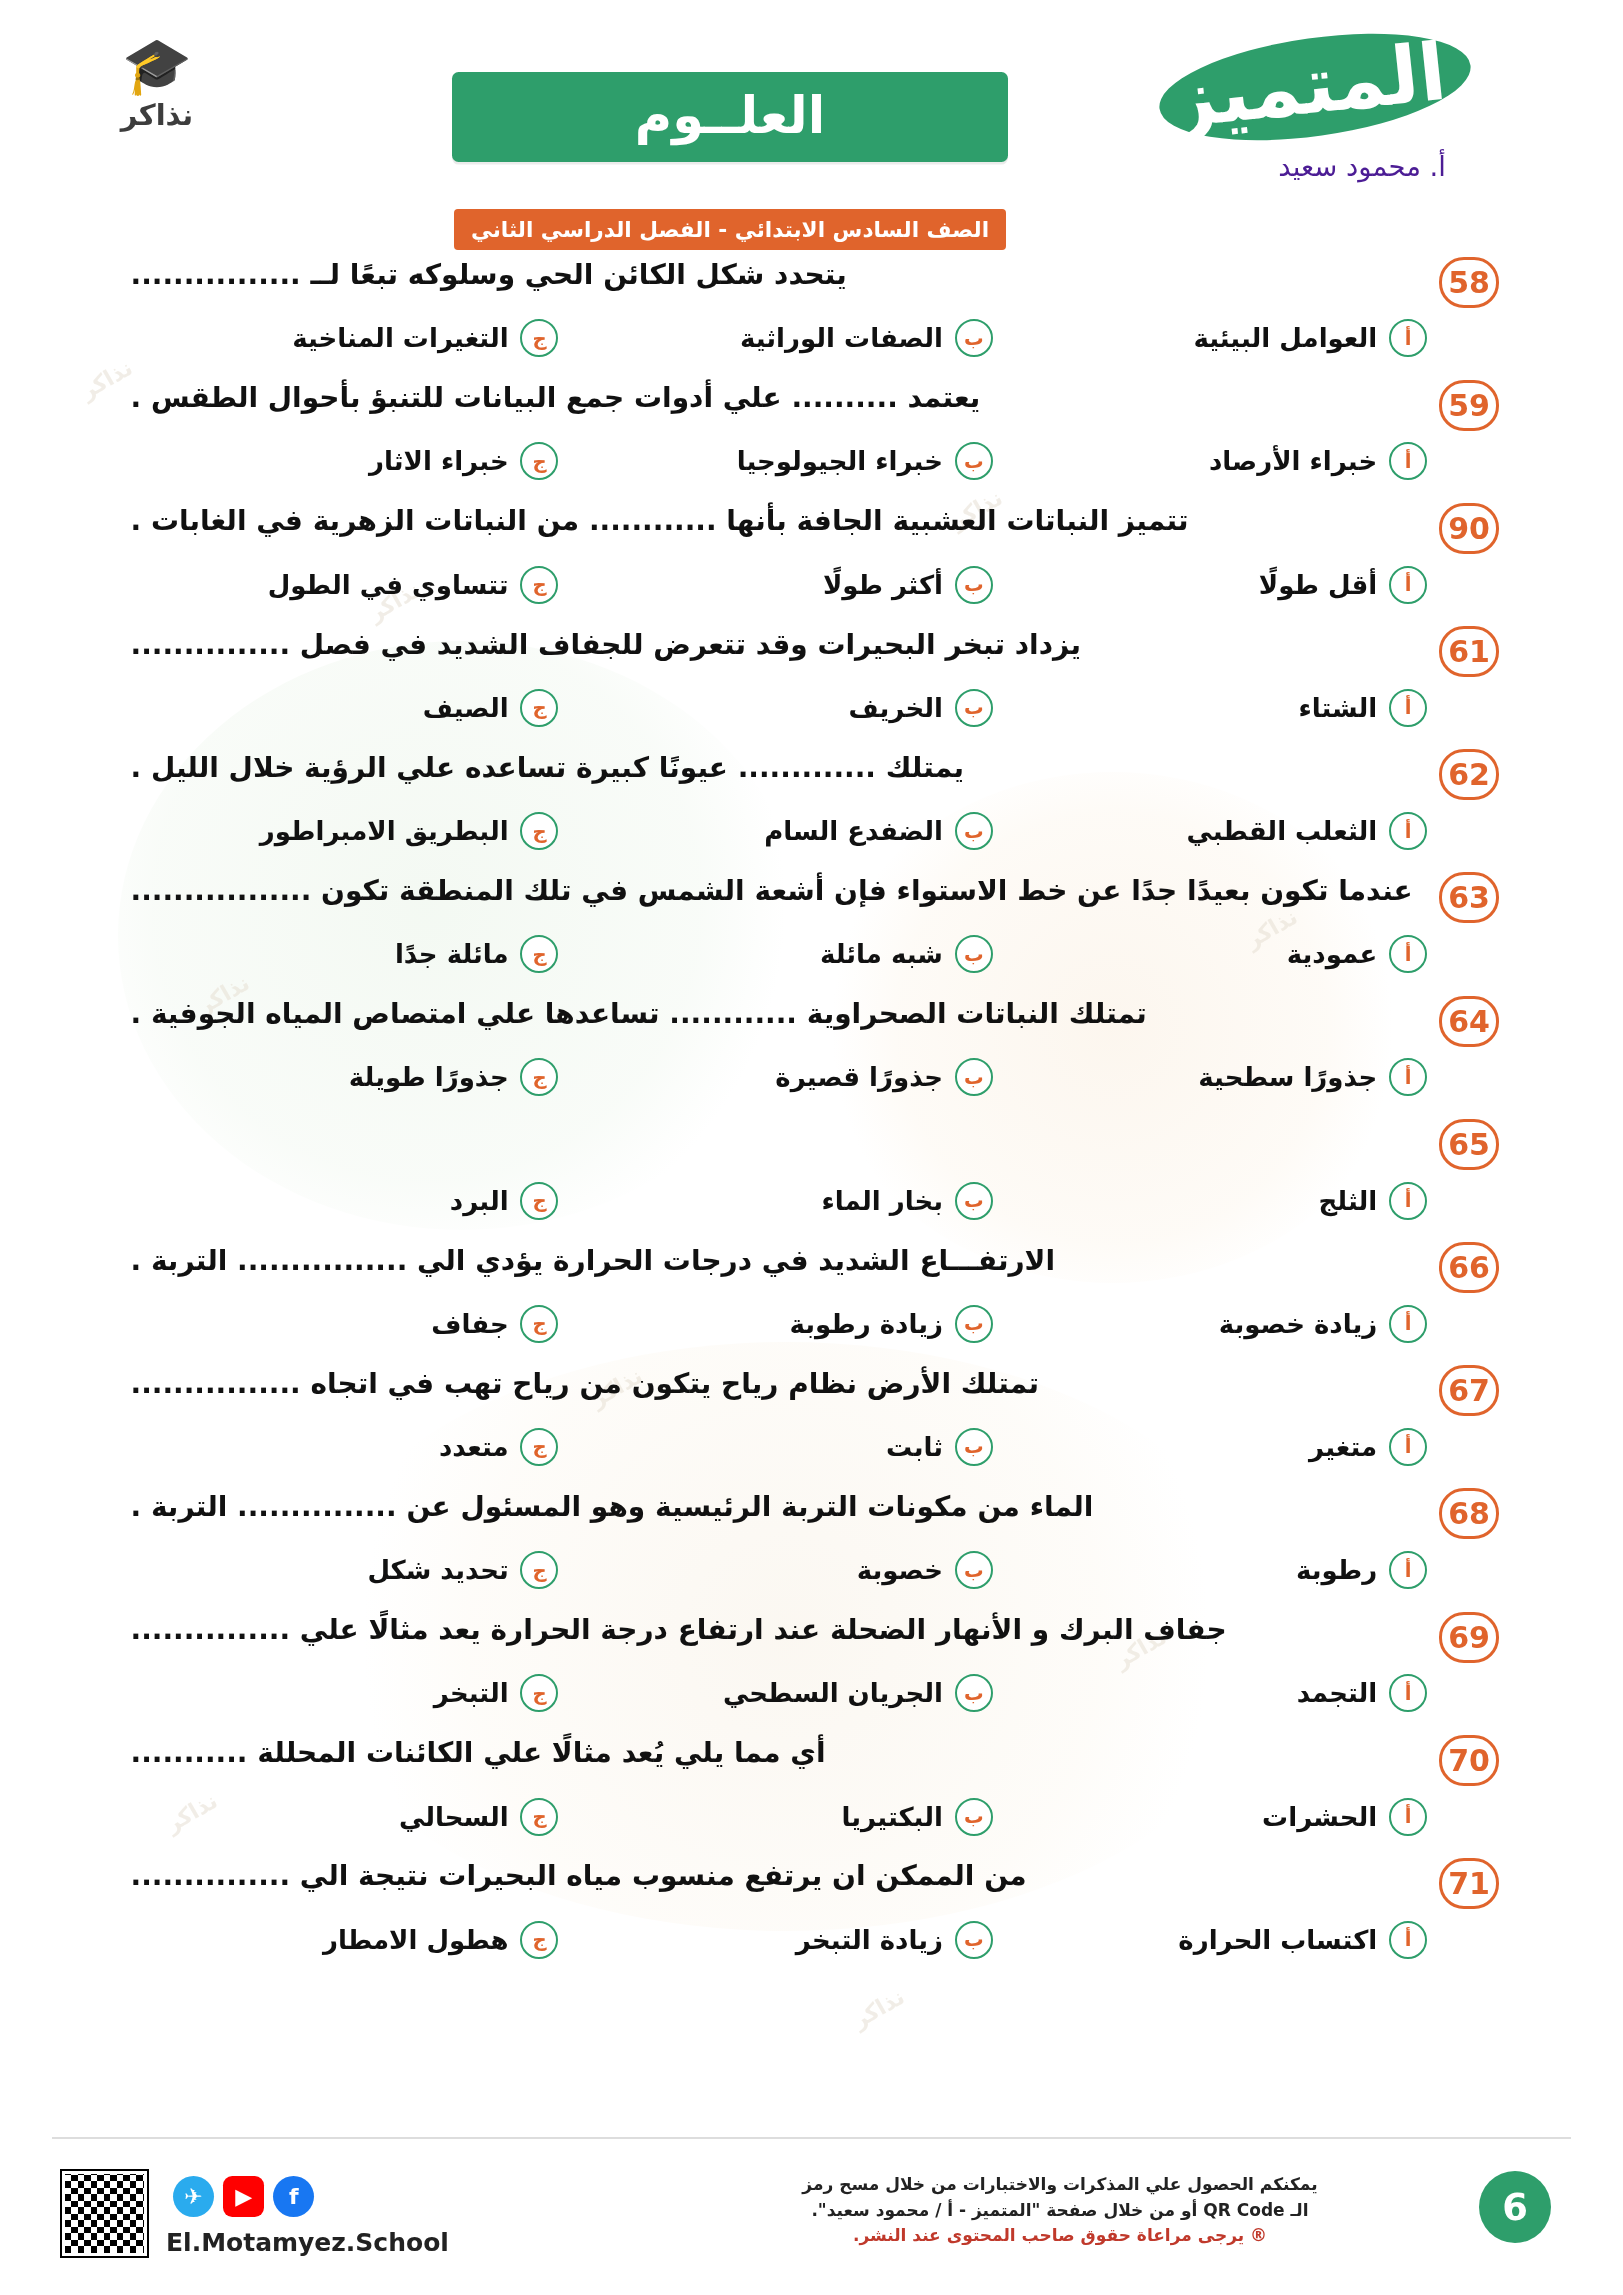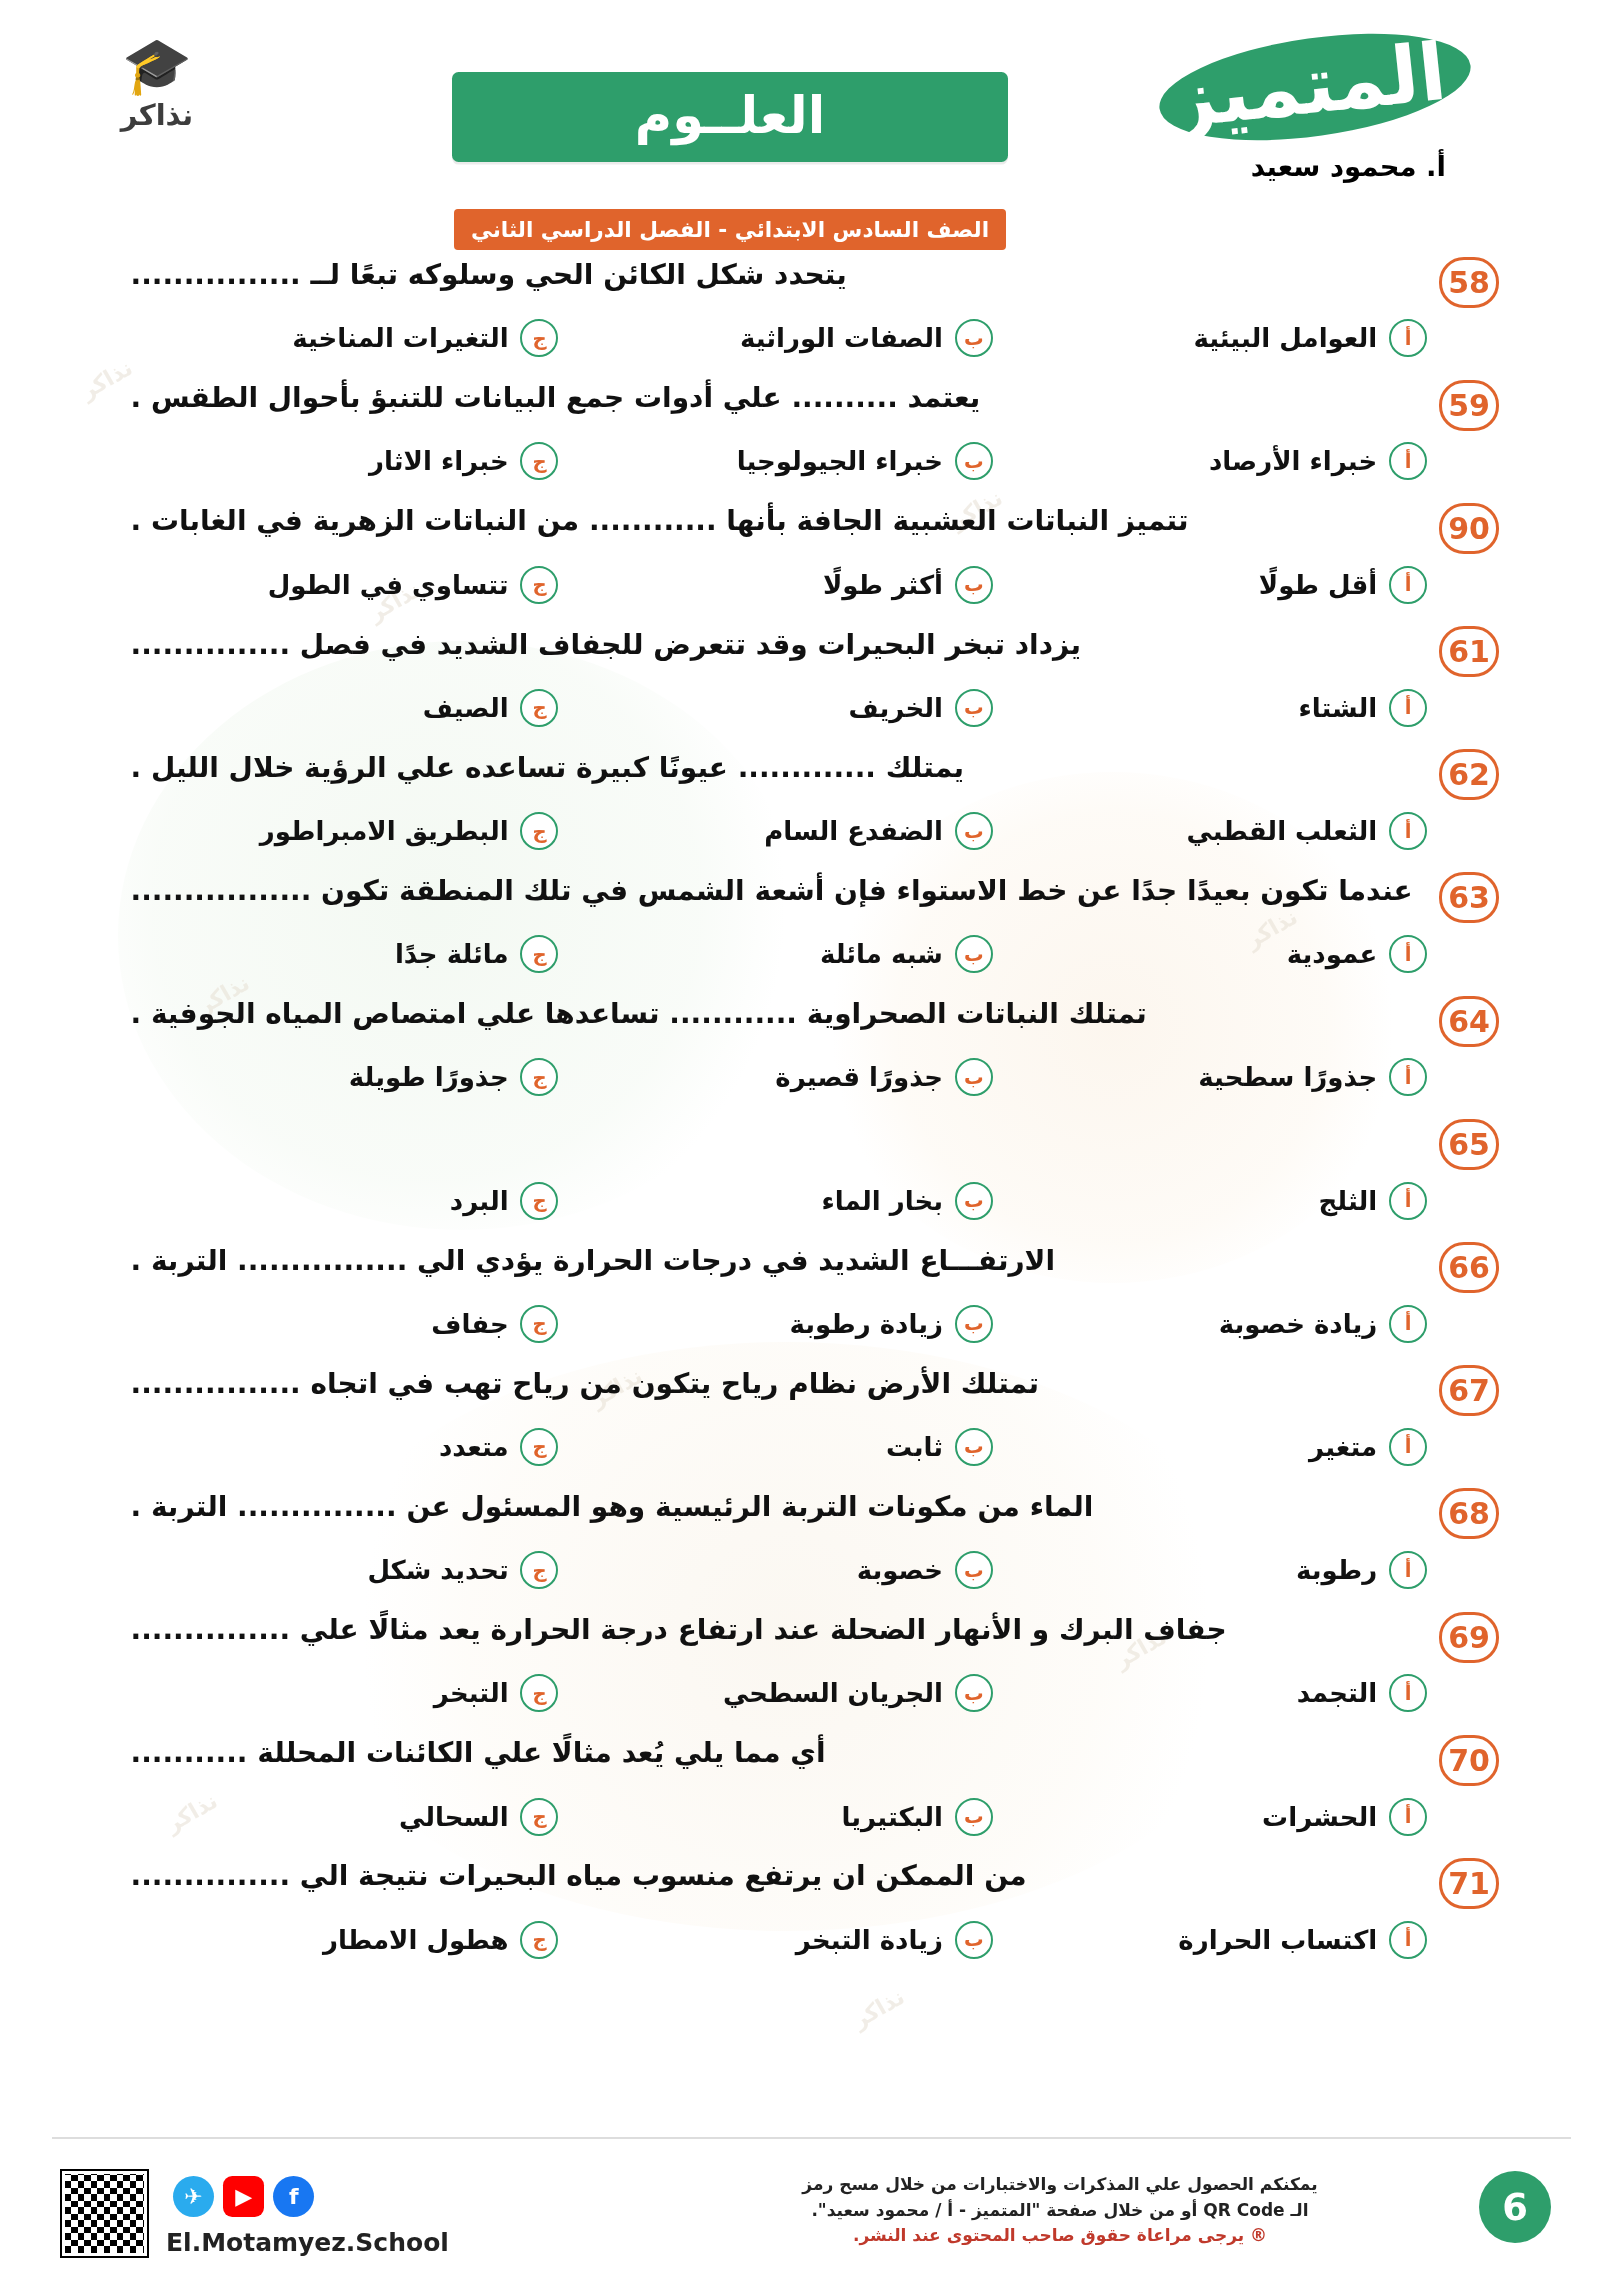--- a/index.html
+++ b/index.html
@@ -130,22 +130,22 @@
     font-weight: bold;
     color: #ffffff;
     transform: rotate(-6deg);
     letter-spacing: -2.6px;
   }
   .brand-right .teacher {
     position: absolute;
     right: 98px;
     top: 124px;
     font-size: 27.5px;
-    font-weight: bold;
-    color: #000000;
+    font-weight: normal;
+    color: #4c1d95;
   }
 
   
   .questions {
     position: relative;
     margin: 0 auto;
     width: 1479px;
     padding: 6.5px 52px 0 52px;
   }
 

